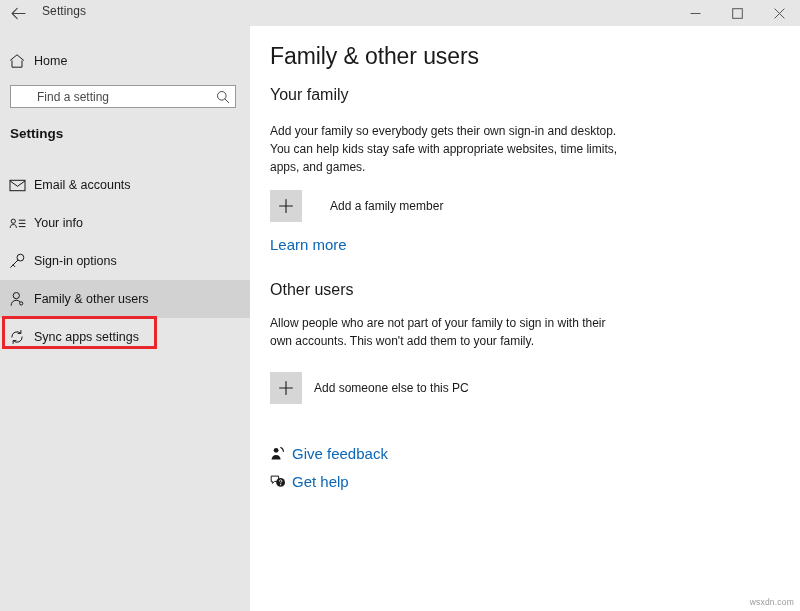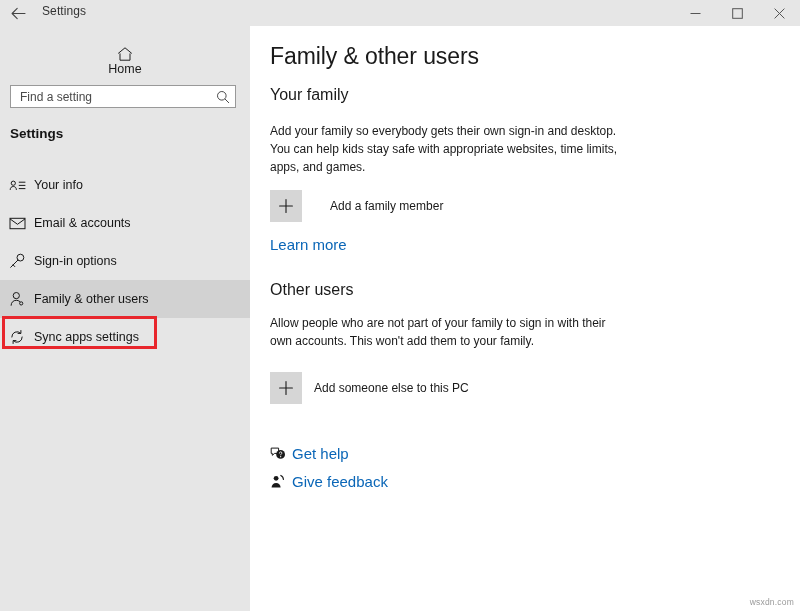--- a/index.html
+++ b/index.html
@@ -51,21 +51,21 @@
 
   
   .sidebar {
     position: absolute; left: 0; top: 26px;
     width: 250px; height: 585px;
     background: #e6e6e6;
   }
   .home-row {
     position: absolute; left: 0; top: 20px;
     width: 250px; height: 30px;
-    display: flex; align-items: center; flex-direction: column;
+    display: flex; align-items: center;
   }
   .home-row .ico {
     width: 34px; display: flex; justify-content: center; align-items: center;
     color: #202020;
   }
   .home-row .lbl {
     font-size: 12.5px; color: #1a1a1a;
   }
 
   .searchbox {
@@ -75,21 +75,21 @@
     border: 1px solid #999999;
     display: flex; align-items: center;
   }
   .searchbox input {
     flex: 1;
     border: none; outline: none;
     background: transparent;
     font-family: "Liberation Sans", sans-serif;
     font-size: 12px;
     color: #1a1a1a;
-    padding: 0 6px 0 9px;
+    padding: 0 6px 0 26px;
   }
   .searchbox input::placeholder { color: #4a4a4a; opacity: 1; }
   .search-ico {
     width: 24px; display: flex; align-items: center; justify-content: center;
     color: #4a4a4a;
   }
 
   .section-title {
     position: absolute; left: 10px; top: 100px;
     font-size: 13.5px; font-weight: bold; color: #141414;
@@ -254,37 +254,37 @@
         </svg>
       </span>
     </div>
 
     <div class="section-title">Settings</div>
 
     <div class="nav">
 
       <div class="nav-item">
         <span class="ico">
+          <svg width="17" height="14" viewBox="0 0 17 14" fill="none" aria-hidden="true">
+            <rect x="1" y="2.3" width="15" height="10.4" stroke="currentColor" stroke-width="1"></rect>
+            <path d="M1 2.9l7.5 5.4 7.5-5.4" stroke="currentColor" stroke-width="1" stroke-linejoin="round"></path>
+          </svg>
+        </span>
+        <span class="lbl">Email &amp; accounts</span>
+      </div>
+
+      <div class="nav-item">
+        <span class="ico">
           <svg width="17" height="15" viewBox="0 0 17 15" fill="none" aria-hidden="true">
             <circle cx="4.3" cy="5.2" r="2.1" stroke="currentColor" stroke-width="1"></circle>
             <path d="M1.2 11.5c0-1.9 1.4-3 3.1-3s3.1 1.1 3.1 3" stroke="currentColor" stroke-width="1" stroke-linecap="round"></path>
             <path d="M10.2 4.2h5.8M10.2 7.4h5.8M10.2 10.6h5.8" stroke="currentColor" stroke-width="1" stroke-linecap="round"></path>
           </svg>
         </span>
         <span class="lbl">Your info</span>
-      </div>
-
-      <div class="nav-item">
-        <span class="ico">
-          <svg width="17" height="14" viewBox="0 0 17 14" fill="none" aria-hidden="true">
-            <rect x="1" y="2.3" width="15" height="10.4" stroke="currentColor" stroke-width="1"></rect>
-            <path d="M1 2.9l7.5 5.4 7.5-5.4" stroke="currentColor" stroke-width="1" stroke-linejoin="round"></path>
-          </svg>
-        </span>
-        <span class="lbl">Email &amp; accounts</span>
       </div>
 
       <div class="nav-item">
         <span class="ico">
           <svg width="17" height="16" viewBox="0 0 17 16" fill="none" aria-hidden="true">
             <circle cx="11.4" cy="4.6" r="3.4" stroke="currentColor" stroke-width="1"></circle>
             <path d="M9 7l-7.3 7.3" stroke="currentColor" stroke-width="1" stroke-linecap="round"></path>
             <path d="M4.1 11.9l1.7 1.7" stroke="currentColor" stroke-width="1" stroke-linecap="round"></path>
           </svg>
         </span>
@@ -347,37 +347,37 @@
           <path d="M8 1.6v12.8M1.6 8h12.8" stroke="currentColor" stroke-width="1.1" stroke-linecap="round"></path>
         </svg>
       </span>
       <span class="lbl">Add someone else to this PC</span>
     </div>
 
     <div class="footer-links">
       <div class="footer-row">
         <span class="ico">
           <svg width="16" height="15" viewBox="0 0 16 15" fill="none" aria-hidden="true">
+            <circle cx="6.1" cy="4.3" r="2.4" fill="currentColor"></circle>
+            <path d="M1.6 13.6c0-2.6 2-4.5 4.5-4.5s4.5 1.9 4.5 4.5z" fill="currentColor"></path>
+            <path d="M10.8 1.4c1.5.7 2.6 2.2 2.6 4" stroke="currentColor" stroke-width="1.1" stroke-linecap="round"></path>
+          </svg>
+        </span>
+        <a class="link">Give feedback</a>
+      </div>
+      <div class="footer-row">
+        <span class="ico">
+          <svg width="16" height="15" viewBox="0 0 16 15" fill="none" aria-hidden="true">
             <path d="M1.2 2.1h7.4v5.3H4.6L2.3 9.3V7.4H1.2z" stroke="currentColor" stroke-width="1" stroke-linejoin="round"></path>
             <circle cx="10.6" cy="8.4" r="4.4" fill="currentColor"></circle>
             <path d="M9.4 7.1c0-.7.6-1.2 1.3-1.2s1.2.5 1.2 1.1c0 .9-1.2.9-1.2 1.9" stroke="#ffffff" stroke-width=".9" stroke-linecap="round" fill="none"></path>
             <circle cx="10.65" cy="10.7" r=".65" fill="#ffffff"></circle>
           </svg>
         </span>
         <a class="link">Get help</a>
       </div>
-      <div class="footer-row">
-        <span class="ico">
-          <svg width="16" height="15" viewBox="0 0 16 15" fill="none" aria-hidden="true">
-            <circle cx="6.1" cy="4.3" r="2.4" fill="currentColor"></circle>
-            <path d="M1.6 13.6c0-2.6 2-4.5 4.5-4.5s4.5 1.9 4.5 4.5z" fill="currentColor"></path>
-            <path d="M10.8 1.4c1.5.7 2.6 2.2 2.6 4" stroke="currentColor" stroke-width="1.1" stroke-linecap="round"></path>
-          </svg>
-        </span>
-        <a class="link">Give feedback</a>
-      </div>
     </div>
 
   </div>
 
   <div class="watermark">wsxdn.com</div>
 
 </div>
 
 </body></html>

